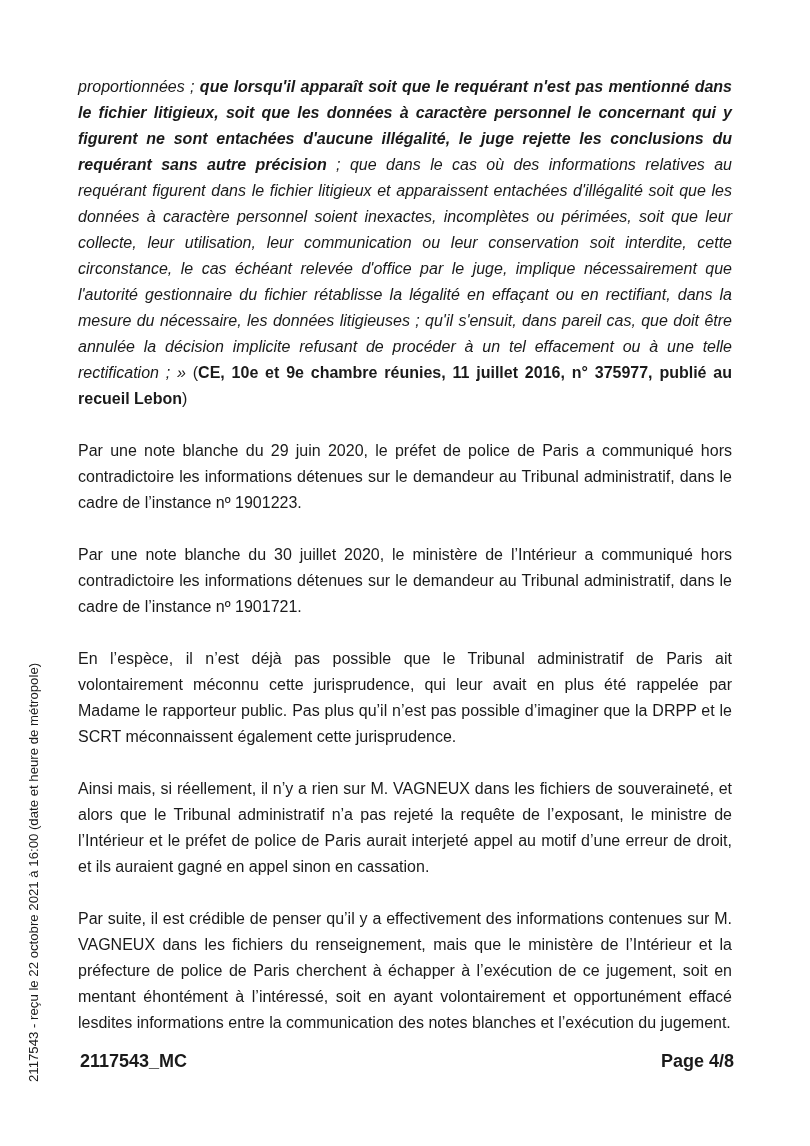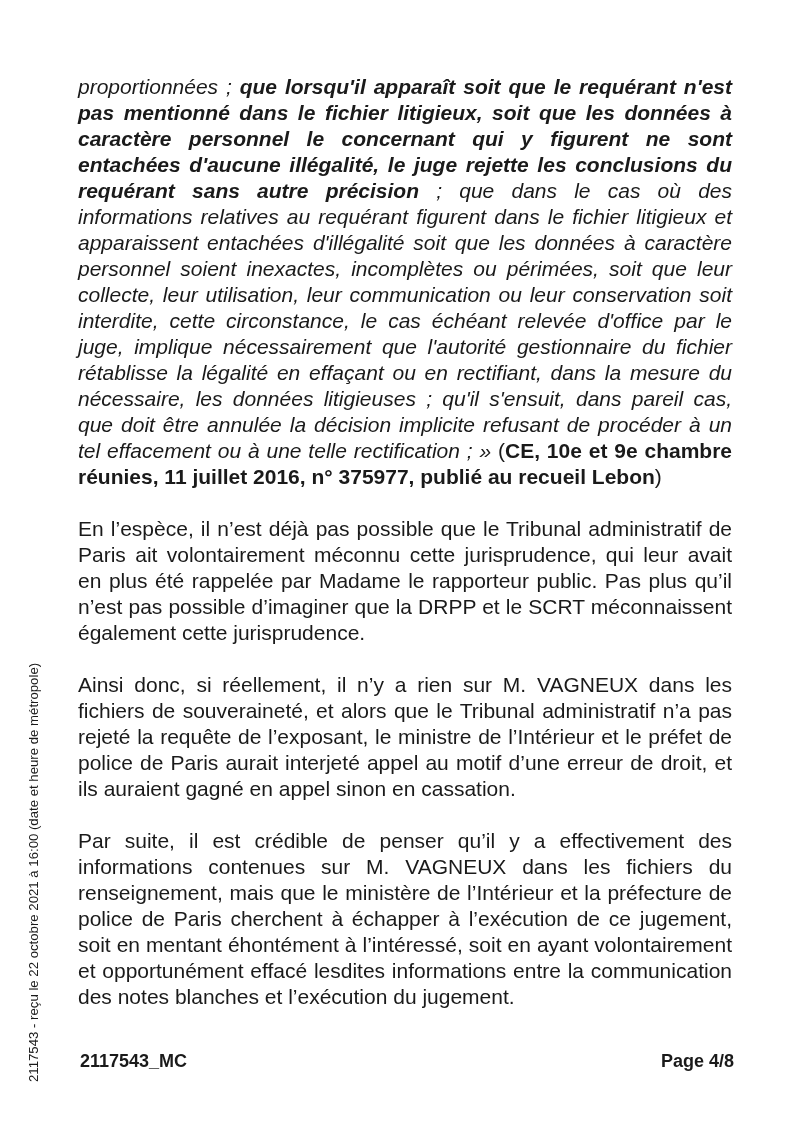--- a/index.html
+++ b/index.html
@@ -2,21 +2,21 @@
 <html><head>
 <meta charset="utf-8">
 <style>
   html, body { margin: 0; padding: 0; background: #ffffff; }
   body {
     width: 810px; height: 1146px; position: relative; overflow: hidden;
     font-family: "Liberation Sans", sans-serif; color: #1a1a1a;
   }
   .page-body {
     position: absolute; left: 78px; top: 74px; width: 654px;
-    font-size: 21px; line-height: 26px; text-align: justify;
+    font-size: 16px; line-height: 26px; text-align: justify;
   }
   .para { margin: 0 0 26px 0; }
   .para.quote { font-style: italic; font-weight: normal; }
   .para.quote .b { font-weight: bold; }
   .para.quote .n { font-style: normal; }
   .para.quote .nb { font-style: normal; font-weight: bold; }
   .u { }
   .footer {
     position: absolute; left: 80px; top: 1051px; width: 654px;
     font-size: 18px; font-weight: bold; display: flex; justify-content: space-between;
@@ -26,25 +26,27 @@
     transform-origin: 0 0; transform: rotate(-90deg);
     font-size: 13.2px; white-space: nowrap; color: #1a1a1a; width: 438px;
   }
 </style>
 </head>
 <body>
 
 <div class="page-body">
   <p class="para quote"><span>proportionnées ; </span><span class="b">que lorsqu'il apparaît soit que le requérant n'est pas mentionné dans le fichier litigieux, soit que les données à caractère personnel le concernant qui y figurent ne sont entachées d'aucune illégalité, le juge rejette les conclusions du requérant sans autre précision</span><span> ; que dans le cas où des informations relatives au requérant figurent dans le fichier litigieux et apparaissent entachées d'illégalité soit que les données à caractère personnel soient inexactes, incomplètes ou périmées, soit que leur collecte, leur utilisation, leur communication ou leur conservation soit interdite, cette circonstance, le cas échéant relevée d'office par le juge, implique nécessairement que l'autorité gestionnaire du fichier rétablisse la légalité en effaçant ou en rectifiant, dans la mesure du nécessaire, les données litigieuses ; qu'il s'ensuit, dans pareil cas, que doit être annulée la décision implicite refusant de procéder à un tel effacement ou à une telle rectification ; » </span><span class="n">(</span><span class="nb">CE, 10e et 9e chambre réunies, 11 juillet 2016, n° 375977, publié au recueil Lebon</span><span class="n">)</span></p>
 
+  <p class="para"><span>Par une note blanche du 29 juin 2020, le préfet de police de Paris a communiqué hors contradictoire les informations détenues sur le demandeur au Tribunal administratif, dans le cadre de l’instance nº 1901223.</span></p>
 
+  <p class="para"><span>Par une note blanche du 30 juillet 2020, le ministère de l’Intérieur a communiqué hors contradictoire les informations détenues sur le demandeur au Tribunal administratif, dans le cadre de l’instance nº 1901721.</span></p>
 
   <p class="para"><span class="u">En l’espèce</span><span>, il n’est déjà pas possible que le Tribunal administratif de Paris ait volontairement méconnu cette jurisprudence, qui leur avait en plus été rappelée par Madame le rapporteur public. Pas plus qu’il n’est pas possible d’imaginer que la DRPP et le SCRT méconnaissent également cette jurisprudence.</span></p>
 
-  <p class="para"><span class="u">Ainsi donc</span><span>, si réellement, il n’y a rien sur M. VAGNEUX dans les fichiers de souveraineté, et alors que le Tribunal administratif n’a pas rejeté la requête de l’exposant, le ministre de l’Intérieur et le préfet de police de Paris aurait interjeté appel au motif d’une erreur de droit, et ils auraient gagné en appel sinon en cassation.</span></p>
+  <p class="para"><span class="u">Ainsi mais</span><span>, si réellement, il n’y a rien sur M. VAGNEUX dans les fichiers de souveraineté, et alors que le Tribunal administratif n’a pas rejeté la requête de l’exposant, le ministre de l’Intérieur et le préfet de police de Paris aurait interjeté appel au motif d’une erreur de droit, et ils auraient gagné en appel sinon en cassation.</span></p>
 
   <p class="para"><span class="u">Par suite</span><span>, il est crédible de penser qu’il y a effectivement des informations contenues sur M. VAGNEUX dans les fichiers du renseignement, mais que le ministère de l’Intérieur et la préfecture de police de Paris cherchent à échapper à l’exécution de ce jugement, soit en mentant éhontément à l’intéressé, soit en ayant volontairement et opportunément effacé lesdites informations entre la communication des notes blanches et l’exécution du jugement.</span></p>
 </div>
 
 <div class="footer">
   <span>2117543_MC</span>
   <span>Page 4/8</span>
 </div>
 
 <div class="side-stamp">2117543 - reçu le 22 octobre 2021 à 16:00 (date et heure de métropole)</div>

